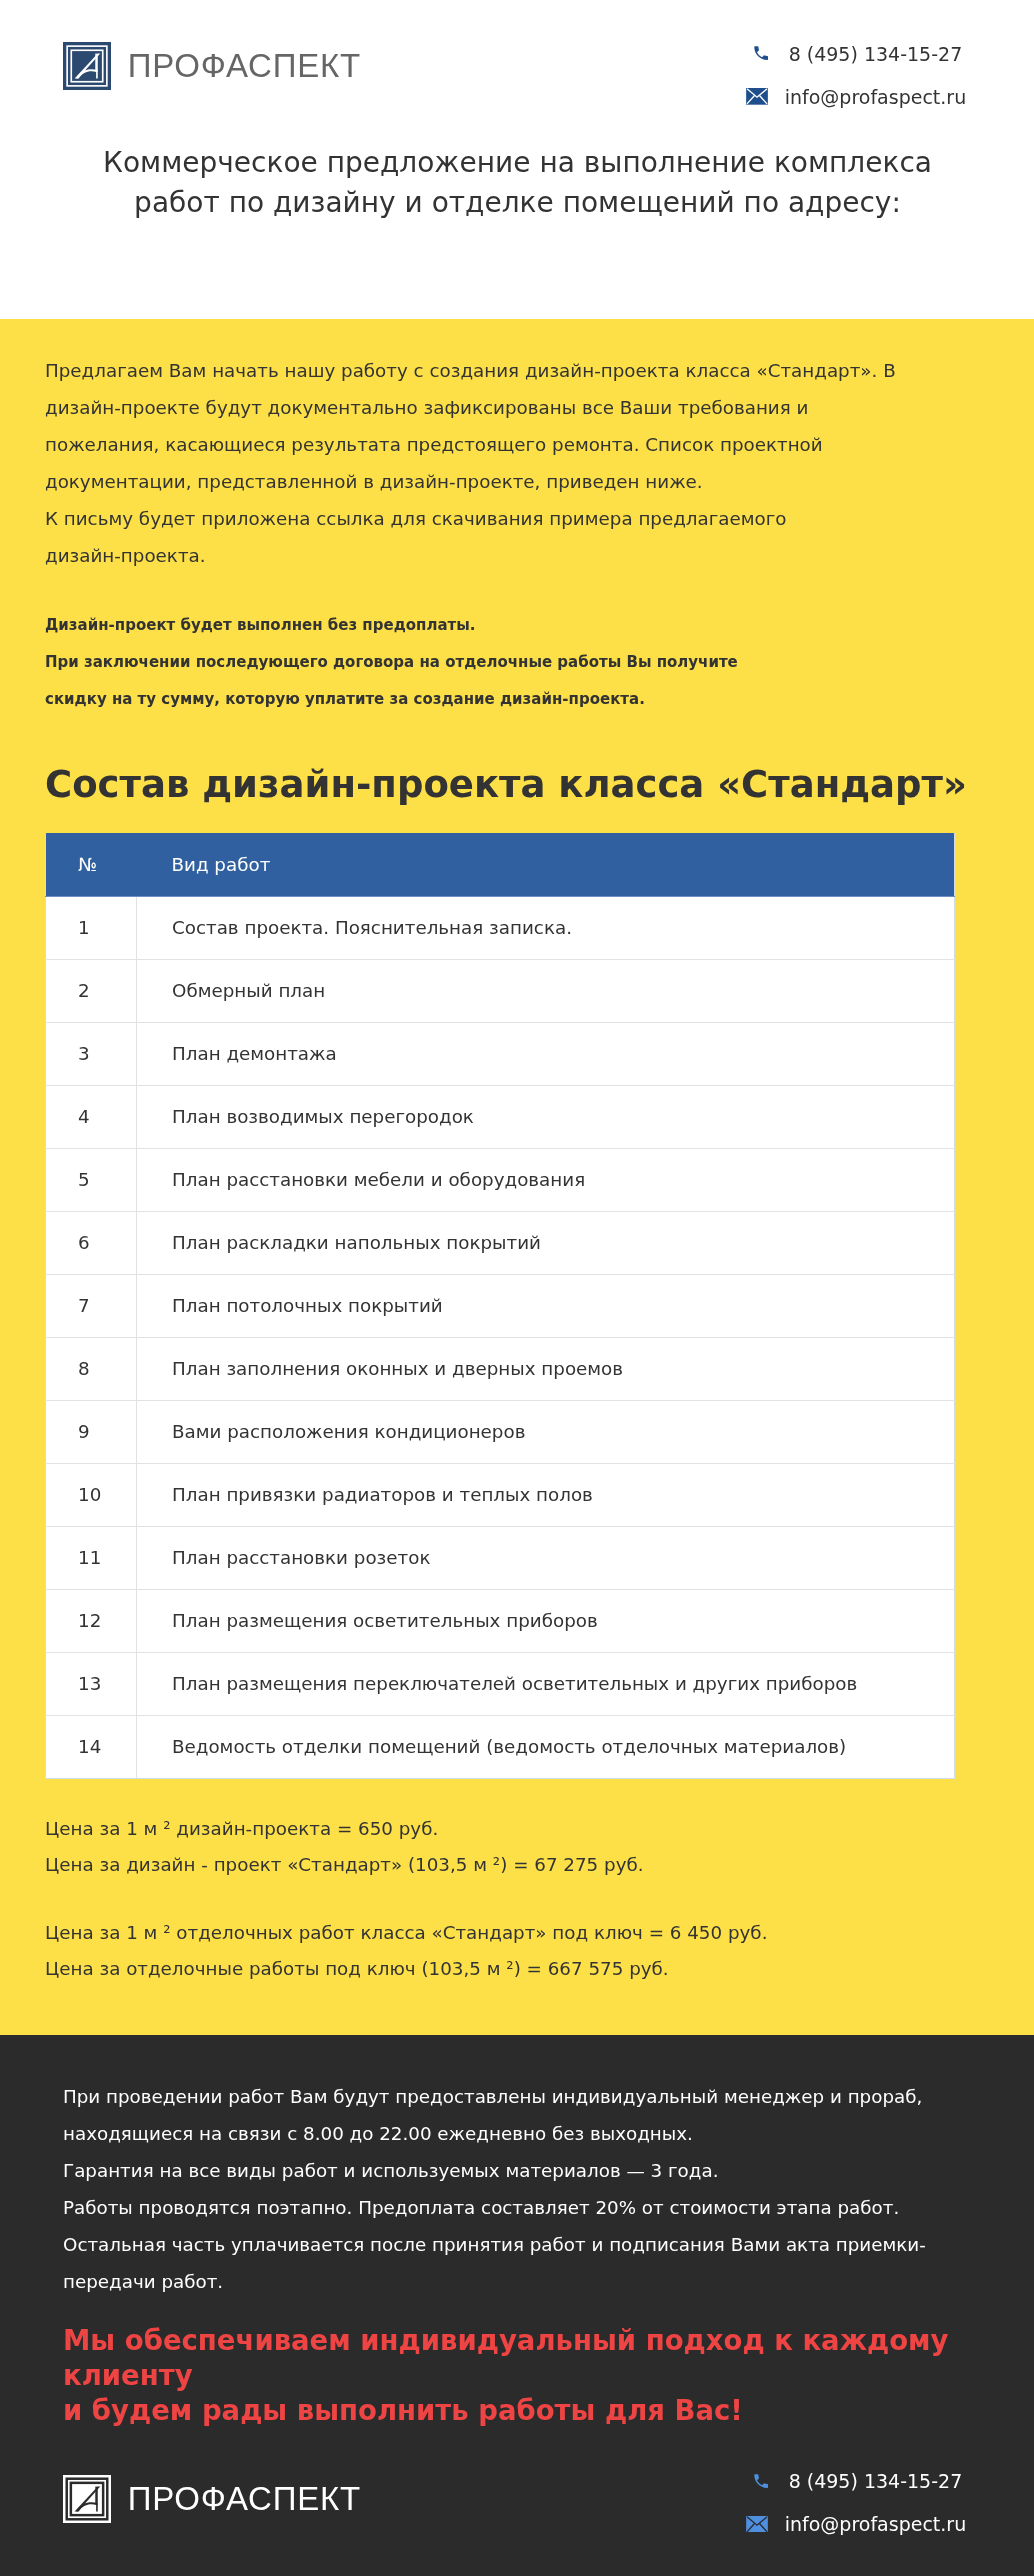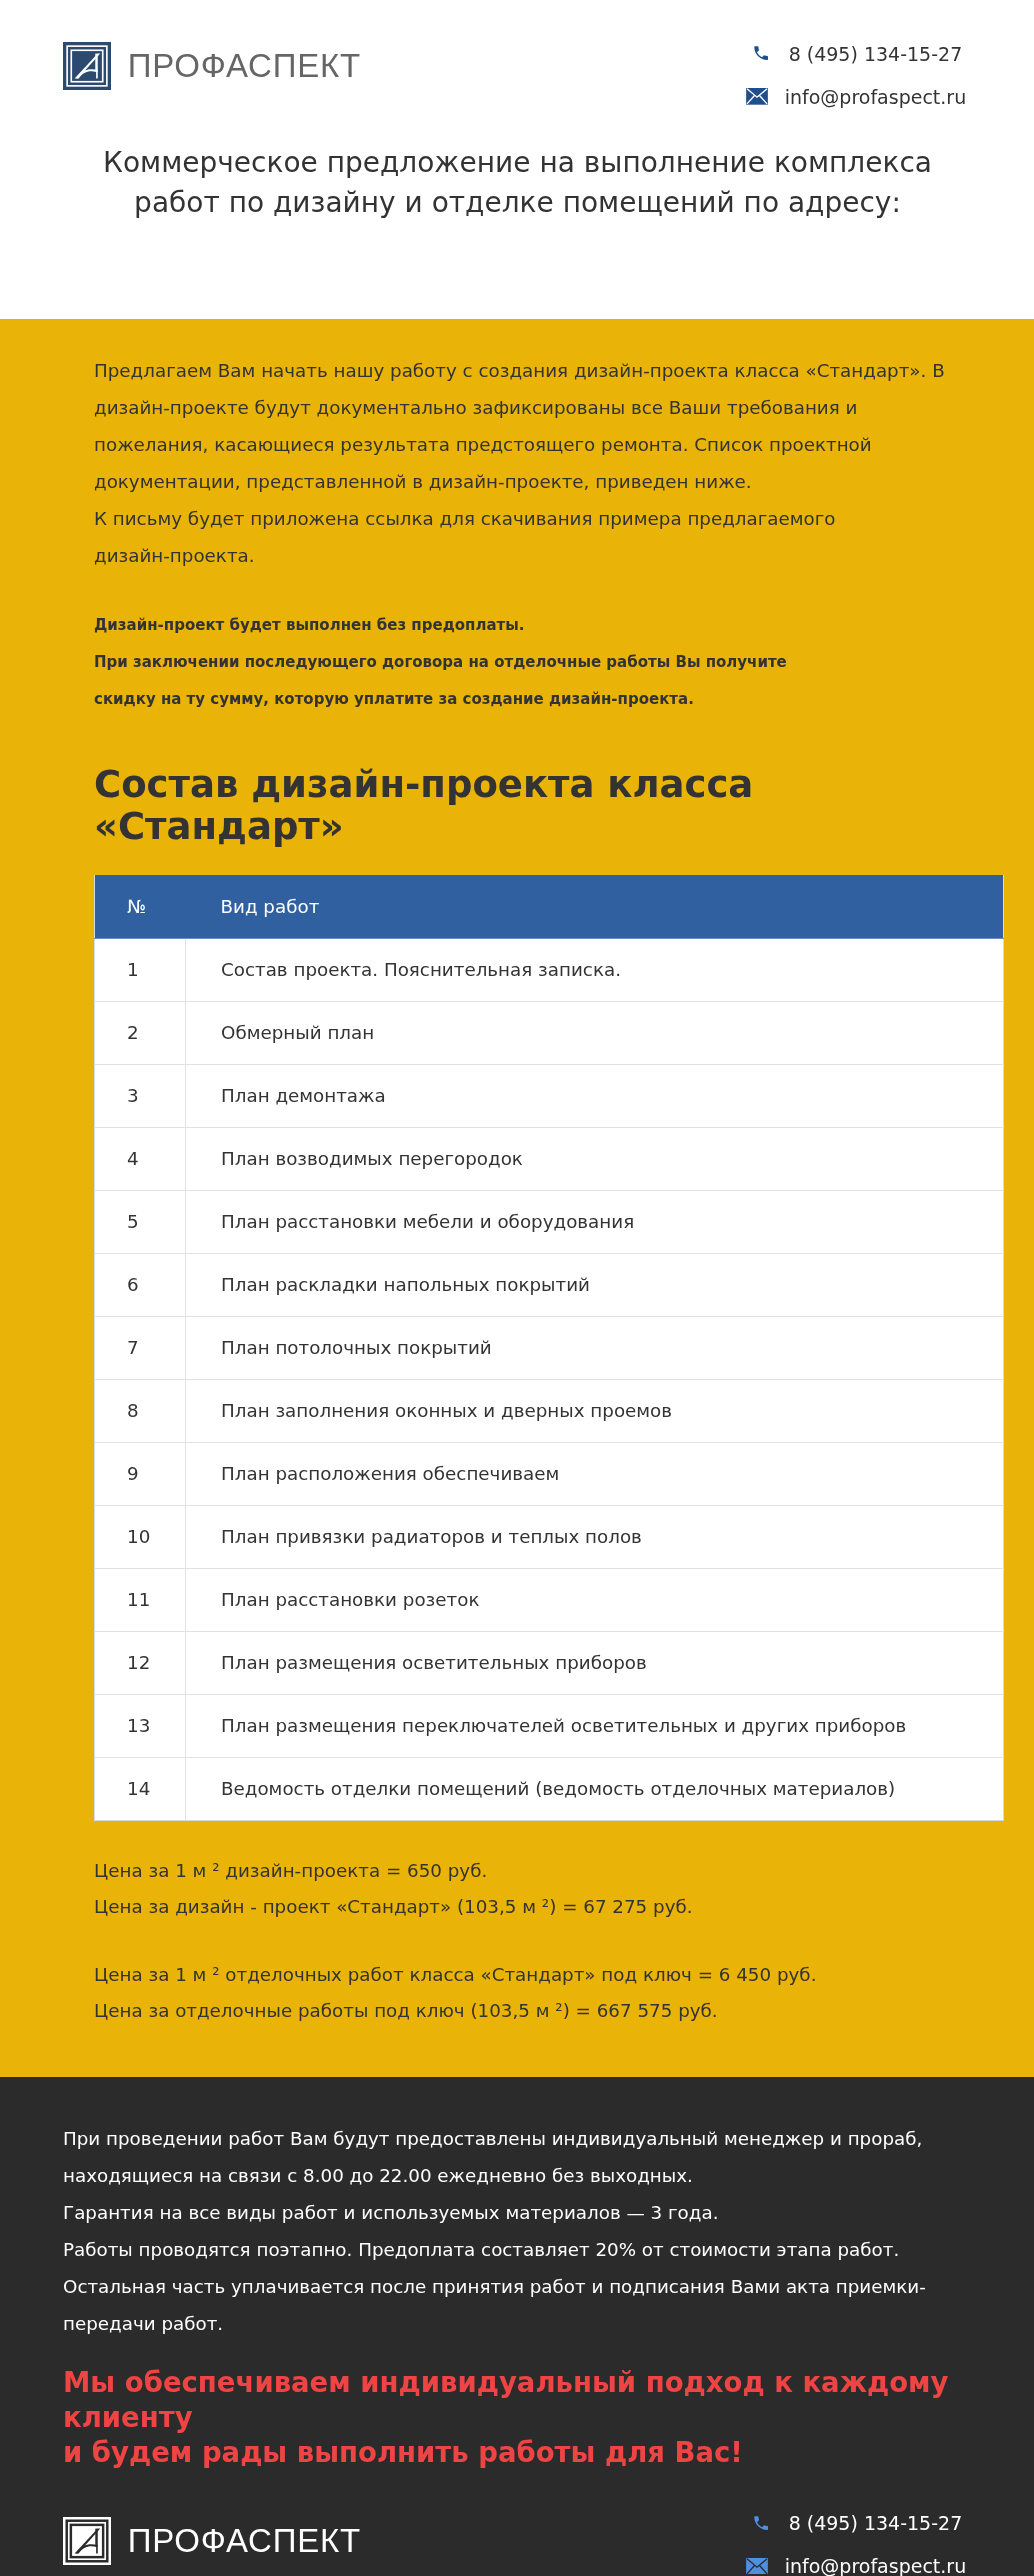--- a/index.html
+++ b/index.html
@@ -9,21 +9,21 @@
   .header { position: relative; height: 319px; background: #ffffff; }
   .logo { position: absolute; left: 63px; top: 42px; height: 48px; display: flex; align-items: center; }
   .logo-mark { width: 48px; height: 48px; }
   .logo-text { margin-left: 16.7px; font-family: "Liberation Sans", sans-serif; font-size: 33px; letter-spacing: 0.8px; color: #666666; }
   .contacts { position: absolute; left: 746px; top: 32px; }
   .contact-row { display: flex; align-items: center; height: 43px; justify-content: center; }
   .contact-icon { width: 22px; height: 18.3px; margin-right: 16.7px; display: flex; align-items: center; justify-content: center; }
   .contact-text { font-size: 19px; color: #333333; }
   .offer-title { position: absolute; left: 67px; right: 67px; top: 143px; text-align: center; font-size: 28px; line-height: 40px; color: #333333; font-weight: normal; }
 
-  .light { background: #eab308; padding: 33px 63px 48px 94px; }
+  .light { background: #fde047; padding: 33px 63px 48px 45px; }
   .intro p { font-size: 18.3px; line-height: 37px; color: #333333; }
   .bold-block { margin-top: 33px; }
   .bold-block p { font-size: 15px; line-height: 37px; font-weight: bold; color: #333333; }
   .section-title { margin-top: 46px; font-size: 37px; line-height: 42px; color: #333333; font-weight: bold; }
   .works-table { margin-top: 27px; width: 910px; border-collapse: collapse; background: #ffffff; }
   .works-table th { background: #3060a0; color: #ffffff; text-align: left; font-weight: normal; font-size: 18.3px; height: 63px; border-bottom: 1.7px solid #6b8fc4; }
   .works-table th.num, .works-table td.num { width: 91px; padding-left: 32px; }
   .works-table th.name, .works-table td.name { padding-left: 35px; }
   .works-table td { height: 63px; font-size: 18.3px; color: #333333; border-bottom: 0.8px solid #e2e2e2; }
   .works-table td.num { border-right: 0.8px solid #e2e2e2; }
@@ -139,21 +139,21 @@
       <tr>
           <td class="num">7</td>
           <td class="name">План потолочных покрытий</td>
         </tr>
       <tr>
           <td class="num">8</td>
           <td class="name">План заполнения оконных и дверных проемов</td>
         </tr>
       <tr>
           <td class="num">9</td>
-          <td class="name">План расположения обеспечиваем</td>
+          <td class="name">Вами расположения кондиционеров</td>
         </tr>
       <tr>
           <td class="num">10</td>
           <td class="name">План привязки радиаторов и теплых полов</td>
         </tr>
       <tr>
           <td class="num">11</td>
           <td class="name">План расстановки розеток</td>
         </tr>
       <tr>

